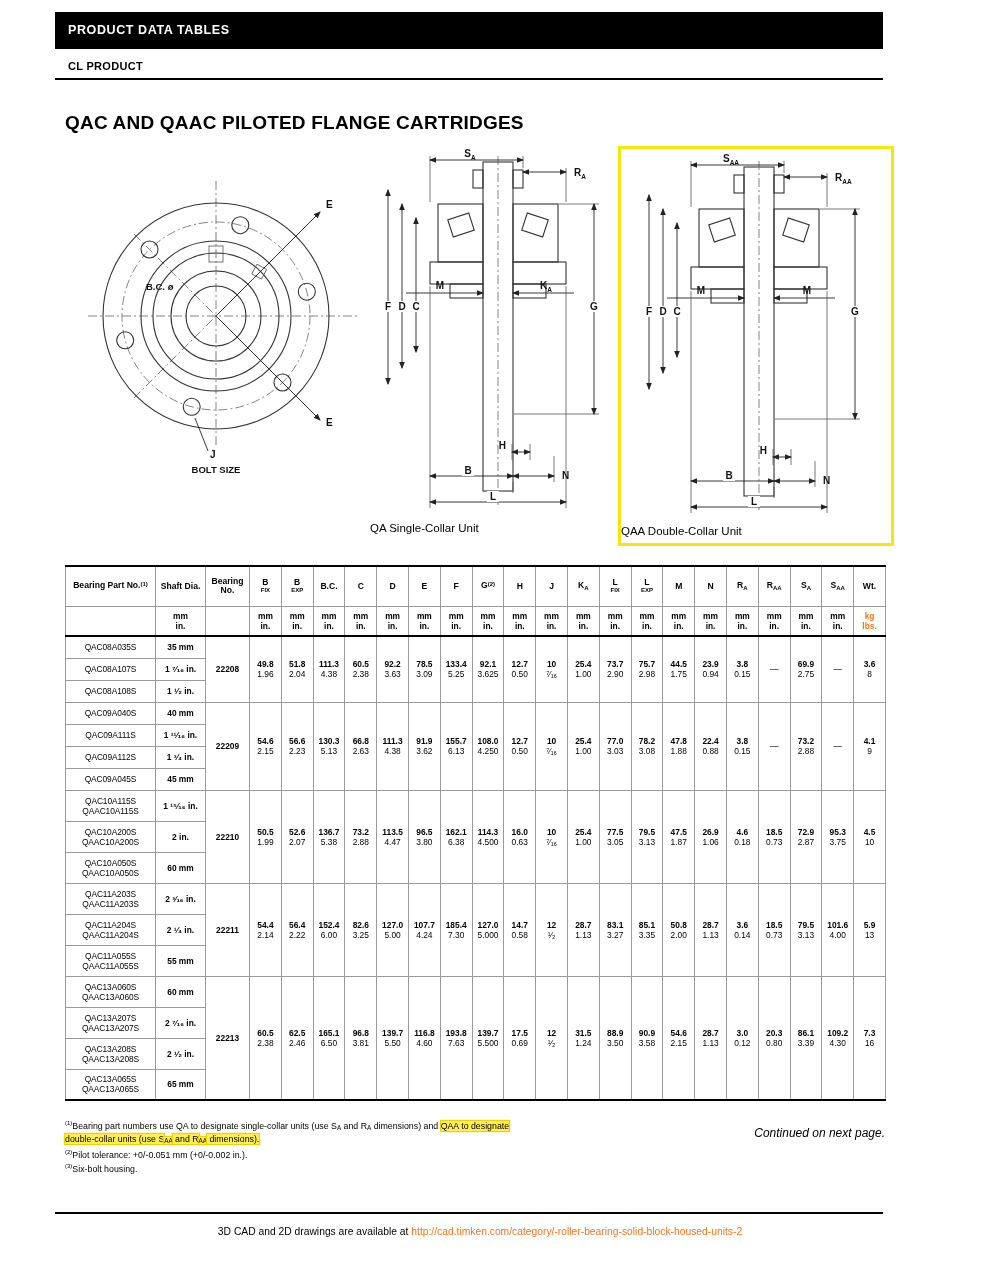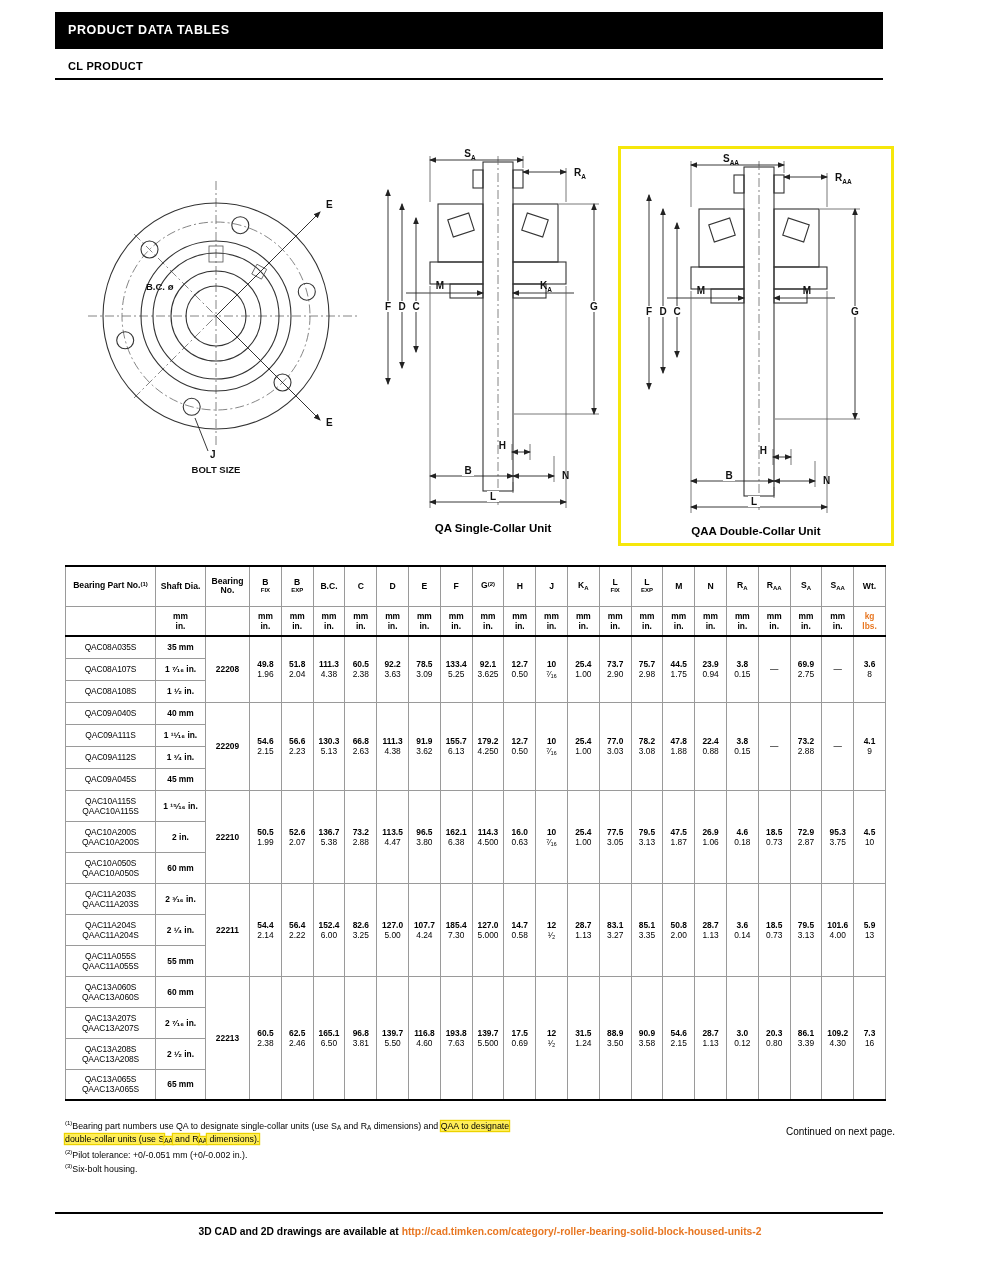--- a/index.html
+++ b/index.html
@@ -11,21 +11,21 @@
           font-size:12.5px;font-weight:bold;letter-spacing:.6px;line-height:37px;padding-left:13px}
   .series{position:absolute;left:55px;top:53px;width:828px;height:27px;border-bottom:2px solid #000;
           font-size:11px;font-weight:bold;letter-spacing:.3px;line-height:26px;padding-left:13px}
   .title{position:absolute;left:65px;top:112px;font-size:19px;font-weight:bold;letter-spacing:.2px}
 
   .diagram-area{position:absolute;left:0;top:146px;width:1000px;height:404px}
   .front-svg{position:absolute;left:68px;top:0}
   .qa-svg{position:absolute;left:378px;top:0}
   .qaa-box{position:absolute;left:618px;top:0;width:276px;height:400px;border:3px solid #f6e70a}
   .qaa-svg{position:absolute;left:18px;top:2px}
-  .caption{position:absolute;font-size:11.5px;font-weight:bold;text-align:center}
+  .caption{position:absolute;font-size:11.5px;font-weight:normal;text-align:left}
   .qa-caption{left:370px;top:376px;width:246px}
   .qaa-caption{left:0;bottom:6px;width:100%}
 
   svg text{font-family:"Liberation Sans",sans-serif}
   .dim{font-size:10px;font-weight:bold;fill:#111}
   .dims{font-size:6.5px;font-weight:bold;fill:#111}
   .lbl{font-size:9.5px;font-weight:bold;fill:#111}
   .s{fill:none;stroke:#333;stroke-width:1.1}
   .thin{fill:none;stroke:#555;stroke-width:.8}
   .cl{fill:none;stroke:#666;stroke-width:.8;stroke-dasharray:9 3 2 3}
@@ -47,40 +47,41 @@
   td.shaft{font-weight:bold;font-size:8.4px}
   td.brg{font-weight:bold;font-size:8.6px}
   .mm{font-weight:bold;line-height:10px}
   .in{line-height:10px}
   .dash{line-height:10px}
 
   .footnotes{position:absolute;left:65px;top:1118px;width:620px;font-size:8.8px;line-height:11.5px}
   .fn sup{font-size:6px}
   .fsub{font-size:6.3px;vertical-align:-1.5px}
   .hl{background:#ffee58;box-shadow:0 0 0 1.2px #ecd200}
-  .continued{position:absolute;right:105px;top:1126px;font-size:10px}
+  .continued{position:absolute;right:115px;top:1126px;font-style:italic;font-size:12px}
 
   .footer-rule{position:absolute;left:55px;top:1212px;width:828px;border-top:2px solid #000}
   .pageno{position:absolute;left:68px;top:1284px;font-size:13.5px;font-weight:bold}
-  .footer-text{position:absolute;left:120px;top:1226px;width:720px;text-align:center;font-size:10.3px;font-weight:bold}
+  .footer-text{position:absolute;left:120px;top:1226px;width:720px;text-align:center;font-size:10.3px;font-weight:normal}
   .url{color:#e87722}
 </style>
 </head>
 <body>
 
 <div class="page">
 
   <div class="banner">
     <span>PRODUCT DATA TABLES</span>
   </div>
 
   <div class="series">
     <span>CL PRODUCT</span>
   </div>
 
+  <h1 class="title">QAC AND QAAC PILOTED FLANGE CARTRIDGES</h1>
 
   <div class="diagram-area">
 
     <svg class="front-svg" width="302" height="350" viewBox="0 0 302 350">
       <defs>
         <marker id="ar1" viewBox="0 0 10 10" refX="8.5" refY="5" markerWidth="8" markerHeight="8" orient="auto-start-reverse">
           <path d="M0,1 L10,5 L0,9 z" fill="#222"></path>
         </marker>
       </defs>
       <line class="cl" x1="20" y1="170" x2="292" y2="170"></line>
@@ -532,21 +533,21 @@
           </td>
           <td class="val" rowspan="4">
             <div class="mm">91.9</div>
             <div class="in">3.62</div>
           </td>
           <td class="val" rowspan="4">
             <div class="mm">155.7</div>
             <div class="in">6.13</div>
           </td>
           <td class="val" rowspan="4">
-            <div class="mm">179.2</div>
+            <div class="mm">108.0</div>
             <div class="in">4.250</div>
           </td>
           <td class="val" rowspan="4">
             <div class="mm">12.7</div>
             <div class="in">0.50</div>
           </td>
           <td class="val" rowspan="4">
             <div class="mm">10</div>
             <div class="in">⁷⁄₁₆</div>
           </td>

